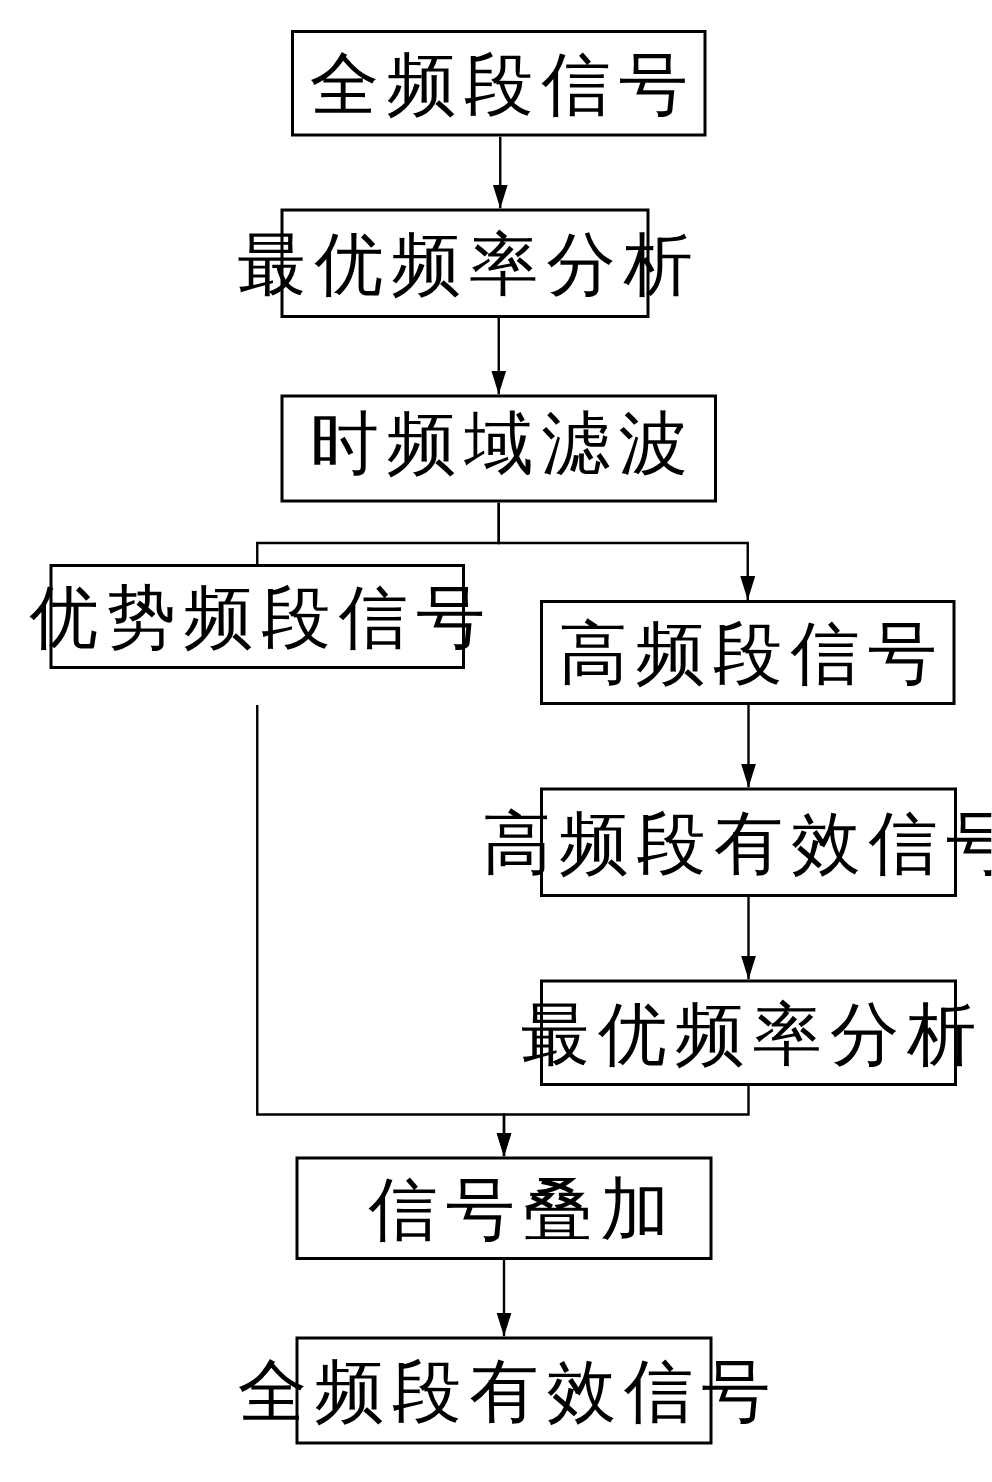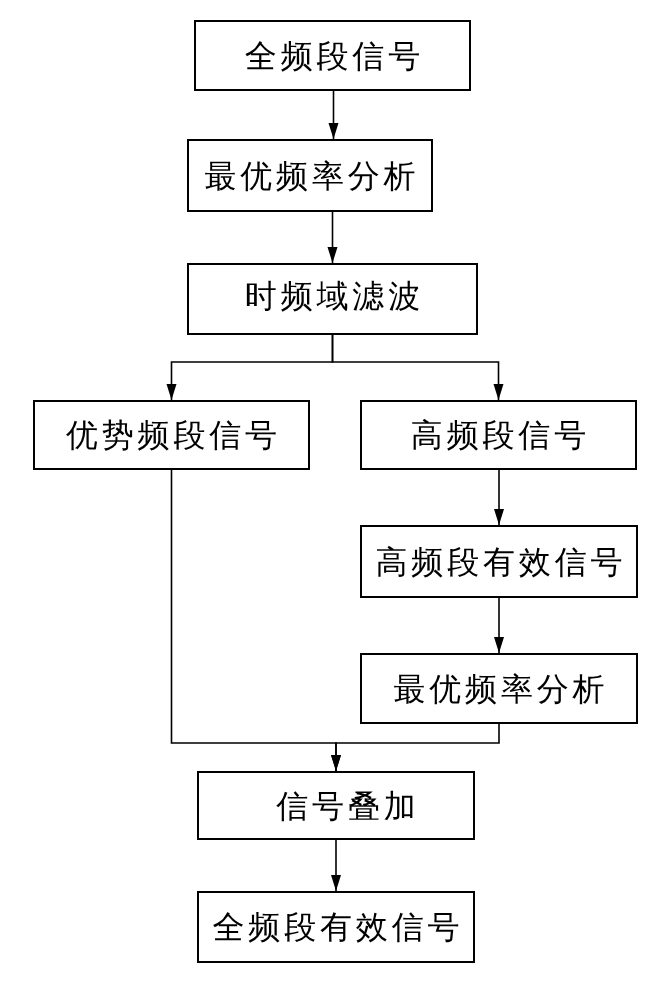--- a/index.html
+++ b/index.html
@@ -30,21 +30,21 @@
   .node {
     position: absolute;
     box-sizing: border-box;
     border: 2.5px solid #000000;
     background: #ffffff;
     display: flex;
     align-items: center;
     justify-content: center;
   }
   .node-label {
-    font-size: 32px;
+    font-size: 46px;
     color: #000000;
     letter-spacing: 0.12em;
     text-indent: 0.12em;
     white-space: nowrap;
     line-height: 1;
   }
 </style>
 </head>
 <body>
 
@@ -70,21 +70,21 @@
   <div id="nodes">
       <div class="node" style="left: 194px; top: 20px; width: 277px; height: 71px;">
         <span class="node-label">全频段信号</span>
       </div>
       <div class="node" style="left: 187px; top: 139px; width: 246px; height: 73px;">
         <span class="node-label">最优频率分析</span>
       </div>
       <div class="node" style="left: 187px; top: 263px; width: 291px; height: 72px; font-family: Liberation Mono, monospace;">
         <span class="node-label">时频域滤波</span>
       </div>
-      <div class="node" style="left: 33px; top: 400px; width: 277px; height: 70px;">
+      <div class="node" style="left: 33px; top: 376px; width: 277px; height: 70px;">
         <span class="node-label">优势频段信号</span>
       </div>
       <div class="node" style="left: 360px; top: 400px; width: 277px; height: 70px; justify-content: center;">
         <span class="node-label">高频段信号</span>
       </div>
       <div class="node" style="left: 360px; top: 525px; width: 278px; height: 73px;">
         <span class="node-label">高频段有效信号</span>
       </div>
       <div class="node" style="left: 360px; top: 653px; width: 278px; height: 71px;">
         <span class="node-label">最优频率分析</span>

